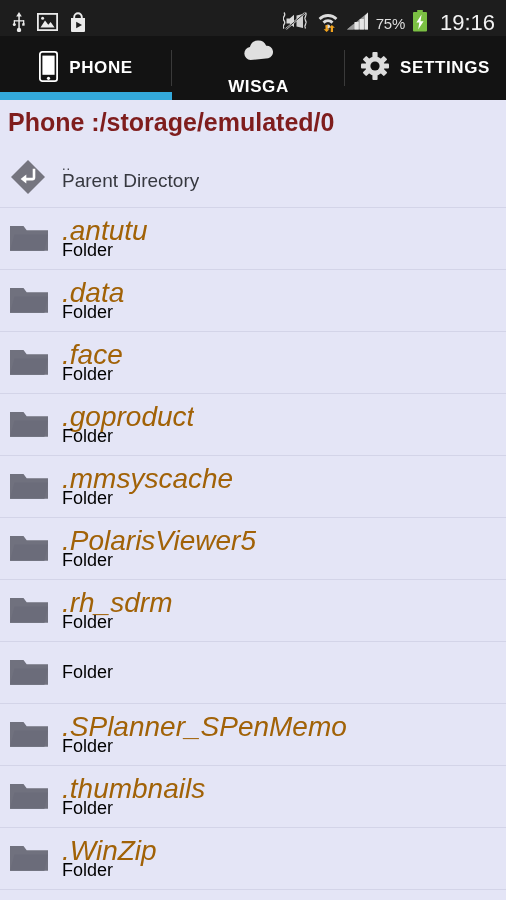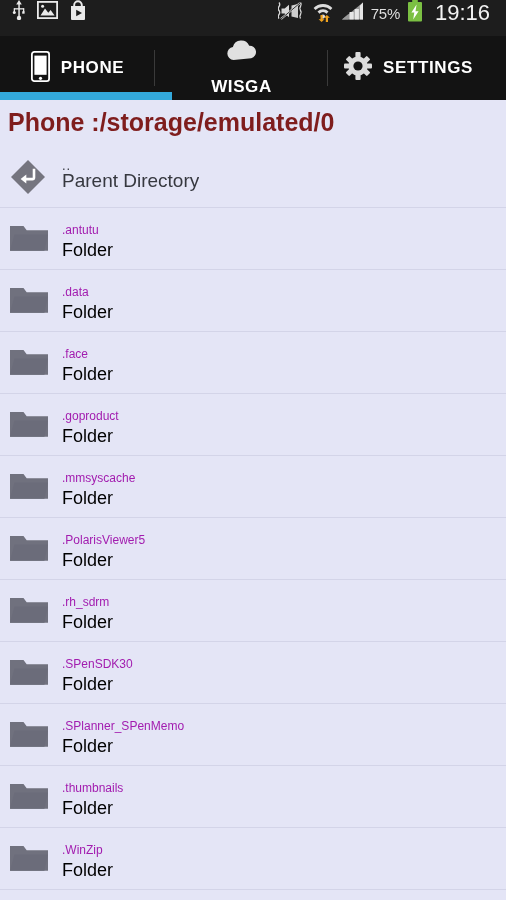--- a/index.html
+++ b/index.html
@@ -21,22 +21,22 @@
     background: #e4e5f6;
     overflow: hidden;
   }
 
   
   .statusbar {
     position: relative;
     height: 36px;
     background: #1d1d1d;
     display: flex;
-    align-items: flex-start;
-    padding: 0 16px 0 12px;
+    align-items: flex-end;
+    padding: 0 11px 0 12px;
     box-sizing: border-box;
   }
   .sb-left { display: flex; align-items: center; gap: 11px; }
   .sb-right {
     margin-left: auto;
     display: flex;
     align-items: center;
     gap: 7px;
   }
   .sb-icon { display: block; }
@@ -65,21 +65,21 @@
     align-items: stretch;
   }
   .tab {
     position: relative;
     display: flex;
     align-items: center;
     justify-content: center;
     gap: 11px;
     box-sizing: border-box;
   }
-  .tab-phone    { width: 155px; }
+  .tab-phone    { width: 172px; }
   .tab-wisga    { width: 173px; flex-direction: column; }
   .tab-settings { width: 161px; }
   .tab-divider {
     position: absolute;
     top: 14px;
     bottom: 14px;
     width: 1px;
     background: #3a3a3a;
   }
   .tab-label {
@@ -134,24 +134,25 @@
     justify-content: flex-start;
   }
   .row-text {
     display: flex;
     flex-direction: column;
     justify-content: center;
     margin-left: 3px;
     overflow: hidden;
   }
   .row-name {
-    color: #a21caf;
-    font-size: 12px;
+    color: #a16207;
+    font-size: 28px;
     line-height: 23px;
     white-space: nowrap;
+    font-style: italic;
   }
   .row-sub {
     color: #000000;
     font-size: 18px;
     line-height: 17px;
     white-space: nowrap;
   }
   .row-name-dots {
     color: #36383f;
     font-size: 13px;
@@ -401,21 +402,20 @@
     </div>
 
     <div class="row">
       <div class="row-icon">
         <svg width="40" height="32" viewBox="0 0 40 32">
             <path d="M1 3 h13.5 l3.2 4.2 H39 v20.5 H1 z" fill="#70717e"></path>
             <path d="M5.4 11.5 h33.6 l-3.6 16.2 H1 z" fill="#6b6c7a"></path>
           </svg>
       </div>
       <div class="row-text">
-        <div class="row-name">.SPenSDK30</div>
         <div class="row-sub">Folder</div>
       </div>
     </div>
 
     <div class="row">
       <div class="row-icon">
         <svg width="40" height="32" viewBox="0 0 40 32">
             <path d="M1 3 h13.5 l3.2 4.2 H39 v20.5 H1 z" fill="#70717e"></path>
             <path d="M5.4 11.5 h33.6 l-3.6 16.2 H1 z" fill="#6b6c7a"></path>
           </svg>

